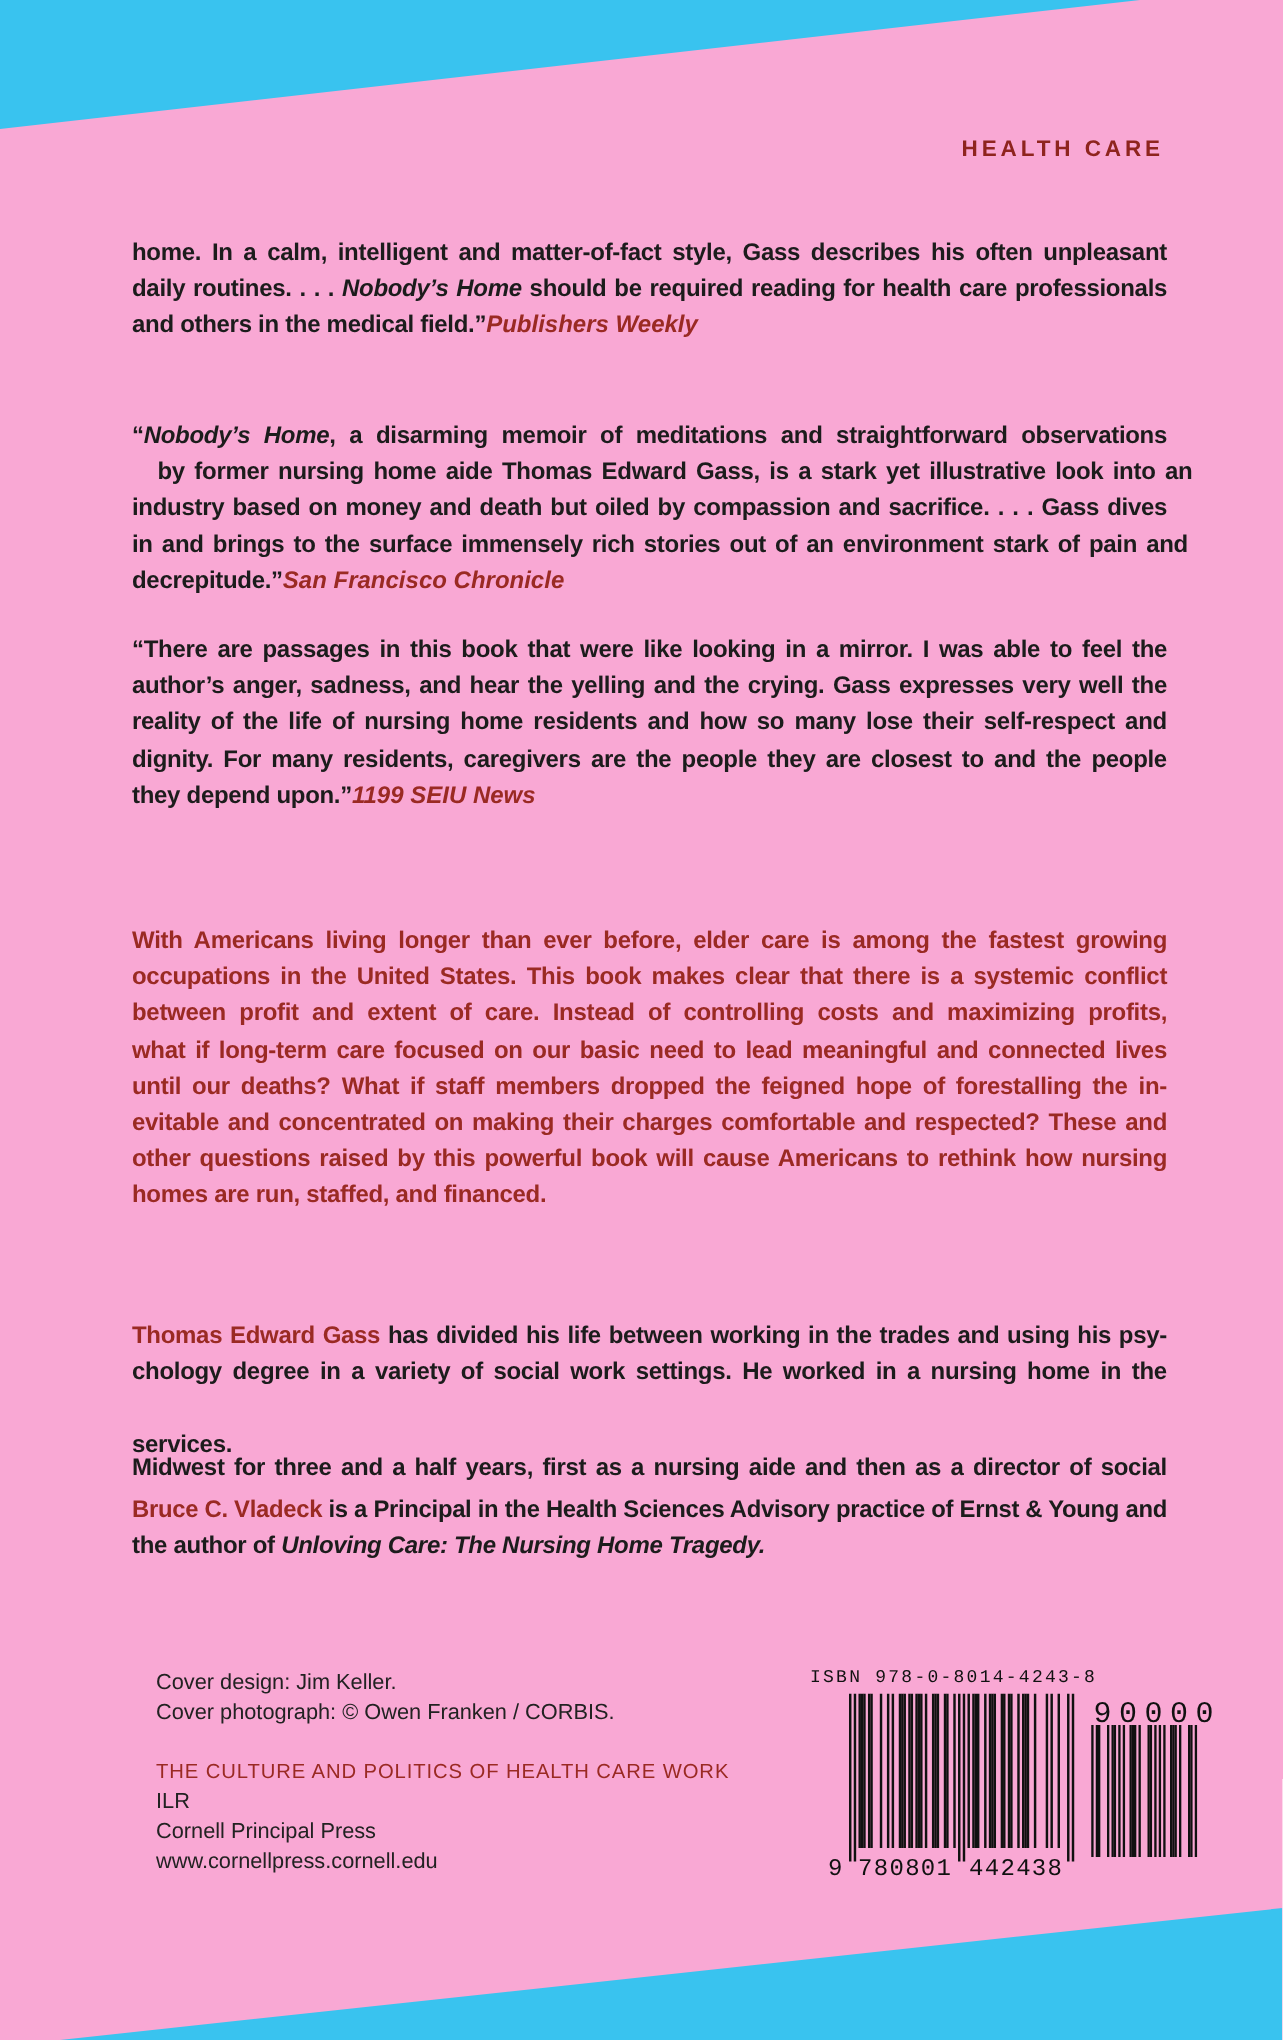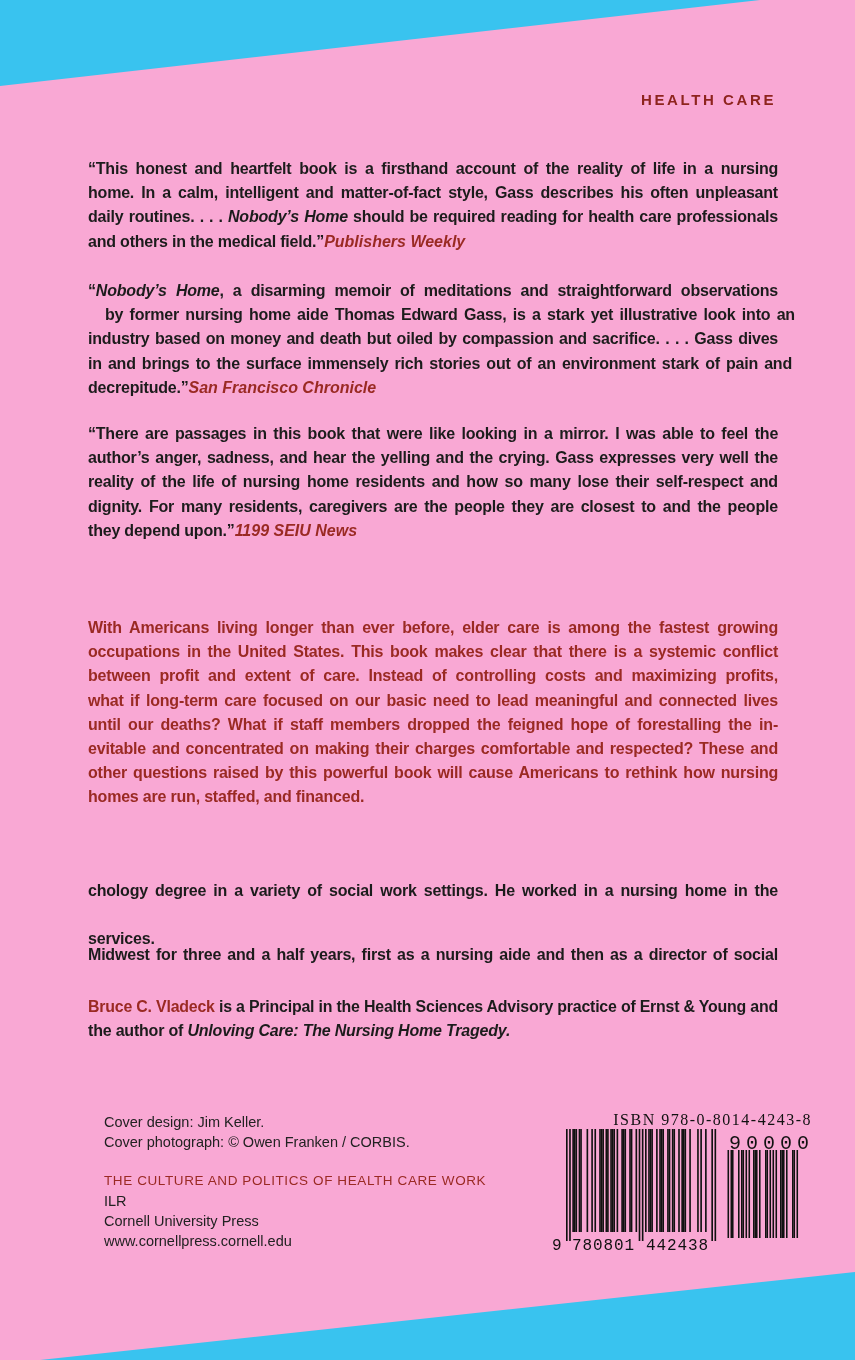--- a/index.html
+++ b/index.html
@@ -36,23 +36,23 @@
   .attr{font-style:italic;color:var(--red);letter-spacing:0;}
   .blurb{color:var(--red);}
   
   .credits{
     position:absolute;left:104px;top:1112px;
     font-size:14.5px;font-weight:400;color:#222;line-height:20px;
   }
   .credits .series{margin-top:19px;color:var(--red);letter-spacing:0.6px;font-size:13.5px;}
   
   .isbn{
-    position:absolute;left:540px;top:1111px;width:272px;text-align:right;
-    font-family:Liberation Serif, serif;
-    font-size:16px;letter-spacing:1.5px;color:#111;white-space:nowrap;
+    position:absolute;left:540px;top:1111px;width:272px;text-align:left;
+    font-family:Liberation Mono, monospace;
+    font-size:12px;letter-spacing:1.5px;color:#111;white-space:nowrap;
   }
   .supp-num{
     position:absolute;left:724px;top:1132px;width:84px;text-align:center;
     font-family:"Liberation Mono","DejaVu Sans Mono",monospace;
     font-size:20px;letter-spacing:5px;text-indent:5px;color:#111;
   }
   .ean13-svg{position:absolute;left:552px;top:1129px;}
   .ean5-svg{position:absolute;left:726px;top:1150px;}
   .bc-digits{
     font-family:"Liberation Mono","DejaVu Sans Mono",monospace;
@@ -63,21 +63,20 @@
 <body>
 
 <div class="cover">
 
   <div class="band band-top"></div>
   <div class="band band-bottom"></div>
 
   <div class="category">HEALTH CARE</div>
 
   <div class="para" style="top:157px">
-      <div class="line j"><span class="lseg" style="word-spacing: 3.47px;"><span>“This honest and heartfelt book is a firsthand account of the reality of life in a nursing</span></span></div>
       <div class="line j"><span class="lseg" style="word-spacing: 2.91px;"><span>home. In a calm, intelligent and matter-of-fact style, Gass describes his often unpleasant</span></span></div>
       <div class="line j"><span class="lseg" style="word-spacing: 0.96px;"><span>daily routines. . . . </span><span class="it">Nobody’s Home</span><span> should be required reading for health care professionals</span></span></div>
       <div class="line attr-line">
         <span class="lseg"><span>and others in the medical field.”</span></span>
         <span class="attr">Publishers Weekly</span>
       </div>
     </div>
   <div class="para" style="top:279px">
       <div class="line j"><span class="lseg" style="word-spacing: 4.83px;"><span>“</span><span class="it">Nobody’s Home</span><span>, a disarming memoir of meditations and straightforward observations</span></span></div>
       <div class="line j"><span class="lseg" style="word-spacing: 2.06px; margin-left: 17px;"><span>by former nursing home aide Thomas Edward Gass, is a stark yet illustrative look into an</span></span></div>
@@ -104,35 +103,36 @@
       <div class="line j"><span class="lseg" style="word-spacing: 2.61px;"><span>occupations in the United States. This book makes clear that there is a systemic conflict</span></span></div>
       <div class="line j"><span class="lseg" style="word-spacing: 4.65px;"><span>between profit and extent of care. Instead of controlling costs and maximizing profits,</span></span></div>
       <div class="line j"><span class="lseg" style="word-spacing: 2.2px;"><span>what if long-term care focused on our basic need to lead meaningful and connected lives</span></span></div>
       <div class="line j"><span class="lseg" style="word-spacing: 3.05px;"><span>until our deaths? What if staff members dropped the feigned hope of forestalling the in-</span></span></div>
       <div class="line j"><span class="lseg" style="word-spacing: 1.65px;"><span>evitable and concentrated on making their charges comfortable and respected? These and</span></span></div>
       <div class="line j"><span class="lseg" style="word-spacing: 1.82px;"><span>other questions raised by this powerful book will cause Americans to rethink how nursing</span></span></div>
       <div class="line"><span class="lseg"><span>homes are run, staffed, and financed.</span></span></div>
     </div>
 
   <div class="para" style="top:879px">
+      <div class="line j"><span class="lseg" style="word-spacing: 0.94px;"><span class="rd">Thomas Edward Gass</span><span> has divided his life between working in the trades and using his psy-</span></span></div>
       <div class="line j"><span class="lseg" style="word-spacing: 2.81px;"><span>chology degree in a variety of social work settings. He worked in a nursing home in the</span></span></div>
       <div class="line j"><span class="lseg" style="word-spacing: 2.01px; margin-top: 40px;"><span>Midwest for three and a half years, first as a nursing aide and then as a director of social</span></span></div>
       <div class="line"><span class="lseg"><span>services.</span></span></div>
     </div>
   <div class="para" style="top:995px">
       <div class="line j"><span class="lseg" style="transform: scaleX(0.9939);"><span class="rd">Bruce C. Vladeck</span><span> is a Principal in the Health Sciences Advisory practice of Ernst &amp; Young and</span></span></div>
       <div class="line"><span class="lseg"><span>the author of </span><span class="it">Unloving Care: The Nursing Home Tragedy.</span></span></div>
     </div>
 
   <div class="credits">
     <div>Cover design: Jim Keller.</div>
     <div>Cover photograph: © Owen Franken / CORBIS.</div>
     <div class="series">THE CULTURE AND POLITICS OF HEALTH CARE WORK</div>
     <div>ILR</div>
-    <div>Cornell University Press</div>
+    <div>Cornell Principal Press</div>
     <div>www.cornellpress.cornell.edu</div>
   </div>
 
   <div class="isbn">ISBN 978-0-8014-4243-8</div>
   <div class="supp-num">90000</div>
   <svg class="ean13-svg" id="ean13" width="165" height="124" viewBox="0 0 165 124">
       <rect x="14.00" y="0" width="1.6300000000000001" height="112" fill="#111"></rect>
       <rect x="17.16" y="0" width="1.6300000000000001" height="112" fill="#111"></rect>
       <rect x="20.32" y="0" width="1.6300000000000001" height="103" fill="#111"></rect>
       <rect x="21.90" y="0" width="1.6300000000000001" height="103" fill="#111"></rect>

